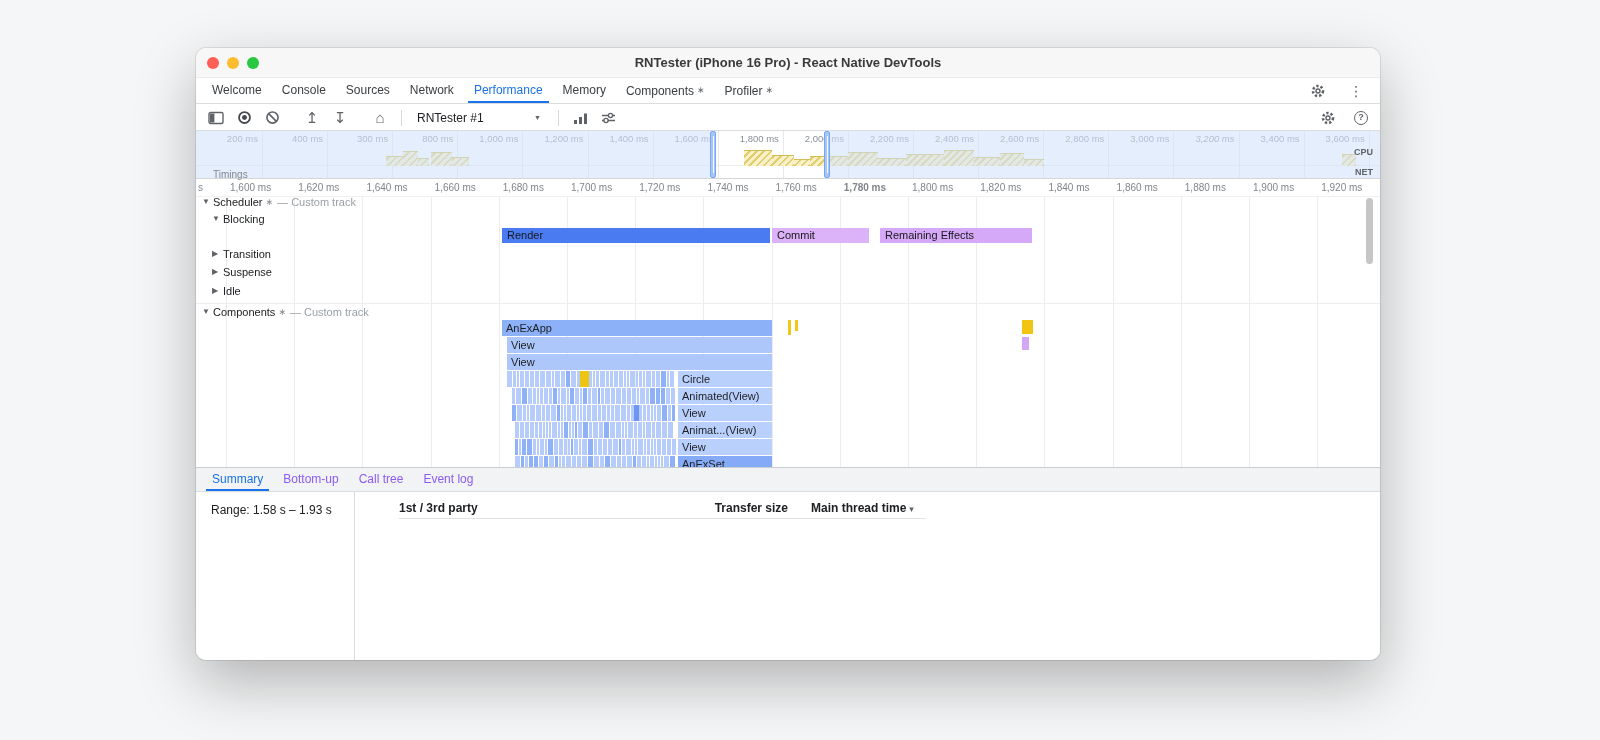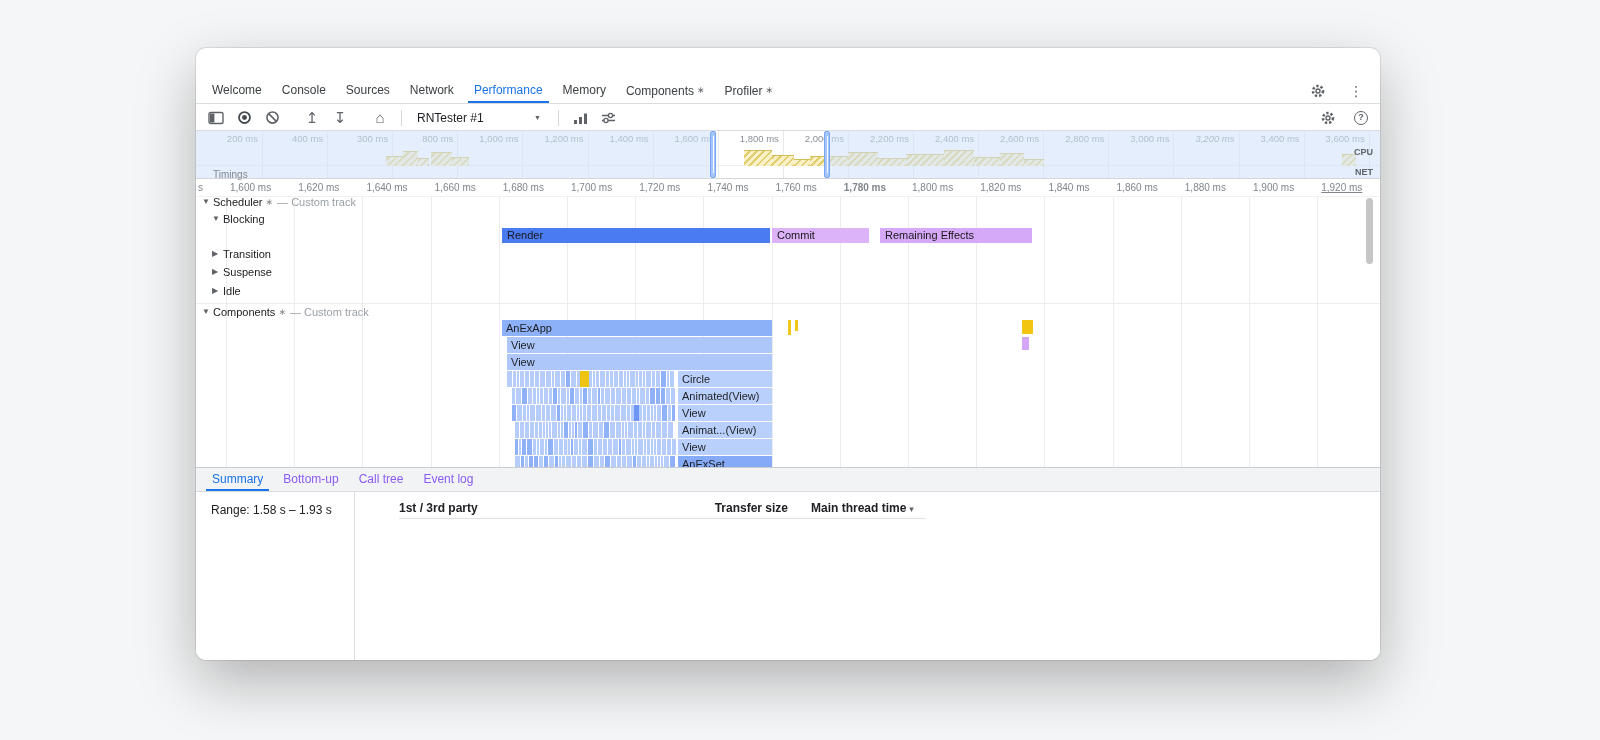--- a/index.html
+++ b/index.html
@@ -106,20 +106,28 @@
   .chip { display:inline-block; background:#dfeafc; color:#1a67d2; border-radius:4px; padding:0 7px; line-height:16px;
     font-size:11px; margin-left:10px; vertical-align:1px; }
   .cell-party { display:flex; align-items:center; }
 </style>
 </head>
 <body>
 
 <div class="desktop">
   <div class="window">
 
+    <div class="titlebar">
+      <div class="traffic">
+        <span class="tl" id="tl-close" style="background: rgb(255, 95, 87);"></span>
+        <span class="tl" id="tl-min" style="background: rgb(254, 188, 46);"></span>
+        <span class="tl" id="tl-zoom" style="background: rgb(40, 200, 64);"></span>
+      </div>
+      <div class="title">RNTester (iPhone 16 Pro) - React Native DevTools</div>
+    </div>
 
     <div class="tabbar">
       <div class="tabs" id="main-tabs">
           <div class="tab"><span>Welcome</span></div>
           <div class="tab"><span>Console</span></div>
           <div class="tab"><span>Sources</span></div>
           <div class="tab"><span>Network</span></div>
           <div class="tab active"><span>Performance</span></div>
           <div class="tab"><span>Memory</span></div>
           <div class="tab"><span>Components</span><span class="tbadge2">∗</span></div>
@@ -290,21 +298,21 @@
           <span class="ruler-label" style="left: 443.2px;">1,720 ms</span>
           <span class="ruler-label" style="left: 511.4px;">1,740 ms</span>
           <span class="ruler-label" style="left: 579.6px;">1,760 ms</span>
           <span class="ruler-label" style="left: 647.8px; font-weight: bold;">1,780 ms</span>
           <span class="ruler-label" style="left: 716px;">1,800 ms</span>
           <span class="ruler-label" style="left: 784.2px;">1,820 ms</span>
           <span class="ruler-label" style="left: 852.4px;">1,840 ms</span>
           <span class="ruler-label" style="left: 920.6px;">1,860 ms</span>
           <span class="ruler-label" style="left: 988.8px;">1,880 ms</span>
           <span class="ruler-label" style="left: 1057px;">1,900 ms</span>
-          <span class="ruler-label" style="left: 1125.2px; text-decoration: underline;">1,920 ms</span>
+          <span class="ruler-label" style="left: 1125.2px;">1,920 ms</span>
         </div>
       <div id="bars">
           <div class="tbar" style="left: 306px; width: 268px; top: 49px; background: rgb(74, 123, 241);">Render</div>
           <div class="tbar" style="left: 576px; width: 97px; top: 49px; background: rgb(220, 178, 249);">Commit</div>
           <div class="tbar" style="left: 684px; width: 152px; top: 49px; background: rgb(214, 169, 248);">Remaining Effects</div>
           <div class="fbar" style="left: 306px; width: 270px; top: 141px; background: rgb(141, 177, 248);">AnExApp</div>
           <div class="fbar" style="left: 311px; width: 265px; top: 158px; background: rgb(174, 199, 251);">View</div>
           <div class="fbar" style="left: 311px; width: 265px; top: 175px; background: rgb(174, 199, 251);">View</div>
           <div class="fbar" style="left: 482px; width: 94px; top: 192px; background: rgb(186, 208, 252);">Circle</div>
           <div class="fbar" style="left: 482px; width: 94px; top: 209px; background: rgb(186, 208, 252);">Animated(View)</div>

